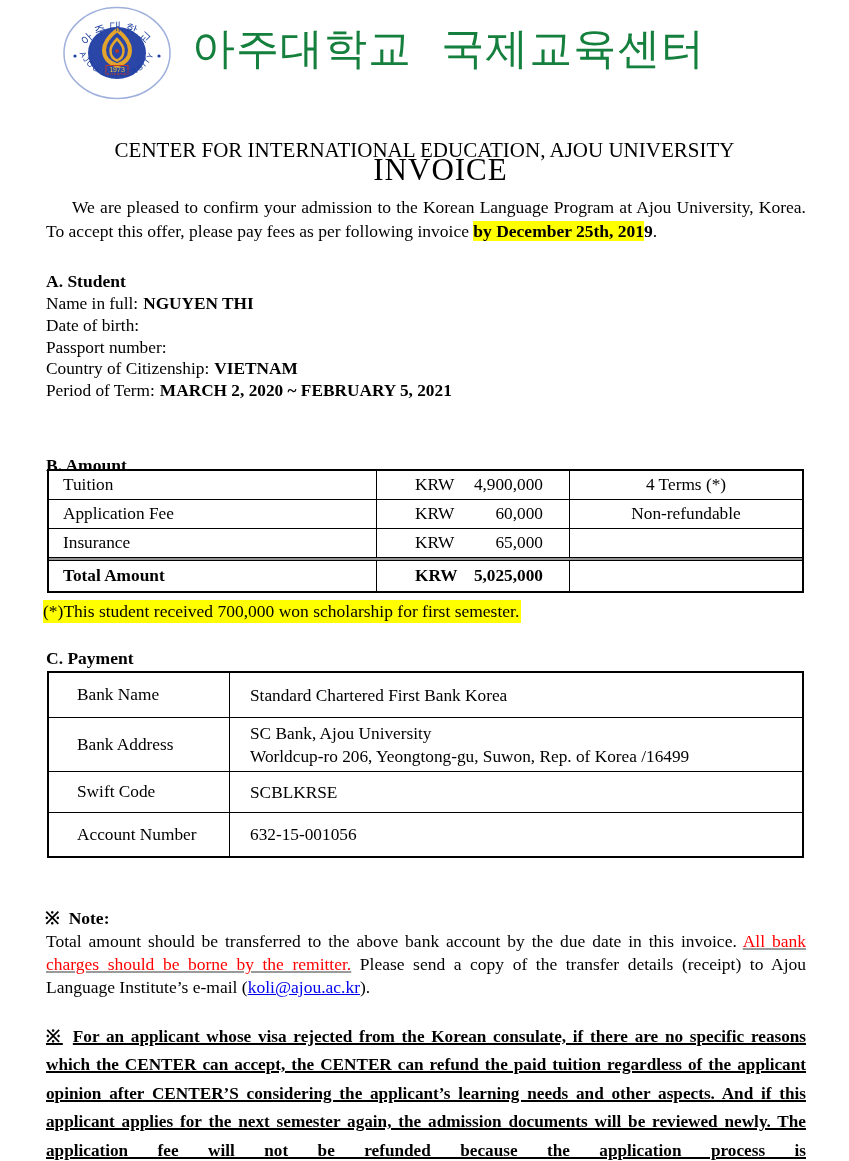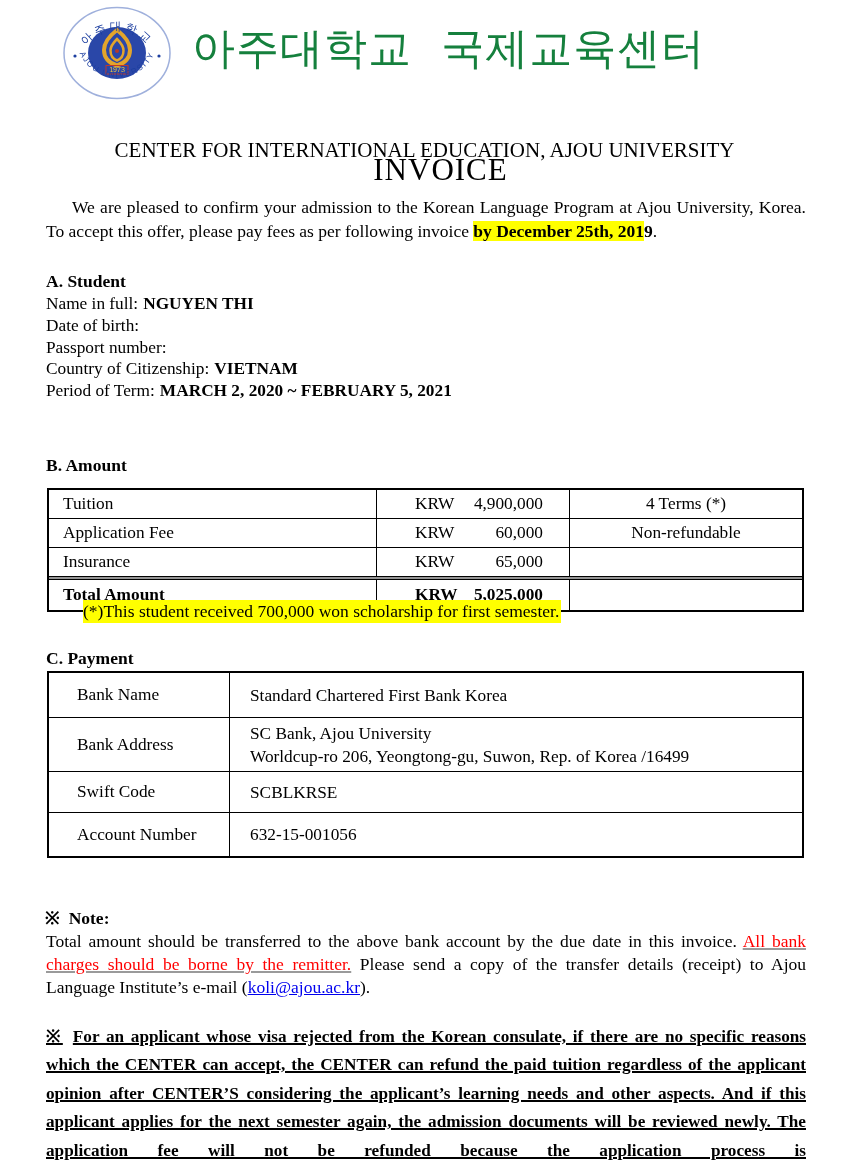--- a/index.html
+++ b/index.html
@@ -32,30 +32,30 @@
   .h-a { left:46px; top:271px; }
   .h-b { left:46px; top:455px; }
   .h-c { left:46px; top:648px; }
 
   
   .student-fields { left:46px; top:293px; width:760px; font-size:17.3px; line-height:21.8px; }
   .field-value { font-weight:bold; margin-left:5px; }
 
   
   .tbl { position:absolute; left:47px; width:757px; border:2px solid #000; background:#fff; }
-  .tbl-b { top:488px; }
+  .tbl-b { top:469px; }
   .row-b { display:grid; grid-template-columns:328px 193px 1fr; border-bottom:1px solid #000; height:29px; }
   .row-b > div { display:flex; align-items:center; font-size:17.3px; }
   .cell-item { padding-left:14px; border-right:1px solid #000; }
   .cell-amt  { border-right:1px solid #000; justify-content:space-between; padding:0 26px 0 38px; }
   .cell-note { justify-content:center; }
   .sep-b { height:3px; background:#949494; border-bottom:1px solid #000; }
   .row-total { height:30px; border-bottom:none; font-weight:bold; }
 
-  .footnote { left:43px; top:601px; font-size:17.5px;margin-left:40px; }
+  .footnote { left:43px; top:601px; font-size:17.5px; }
   .footnote span { background:#ffff00; padding:1px 2px 2px 0; }
 
   .tbl-c { top:671px; }
   .row-c { display:grid; grid-template-columns:181px 1fr; border-bottom:1px solid #000; }
   .row-c:last-child { border-bottom:none; }
   .row-c > .lbl { padding-left:28px; border-right:1px solid #000; display:flex; align-items:center; font-size:17.3px; }
   .row-c > .val { padding-left:20px; display:flex; flex-direction:column; justify-content:center; font-size:17.3px; line-height:23px; }
   .rh46{height:45px} .rh54{height:54px} .rh41{height:41px} .rh43{height:43px} .rh44{height:44px}
 
   

